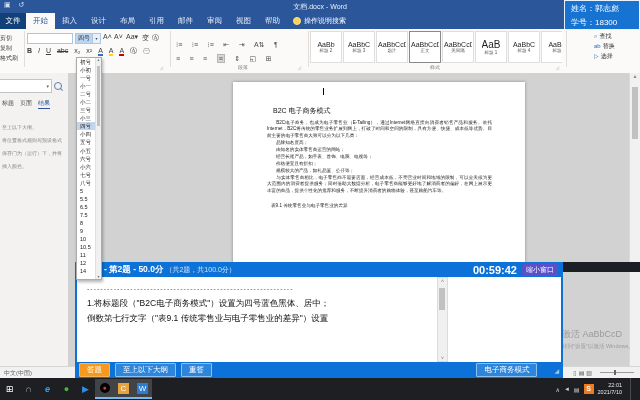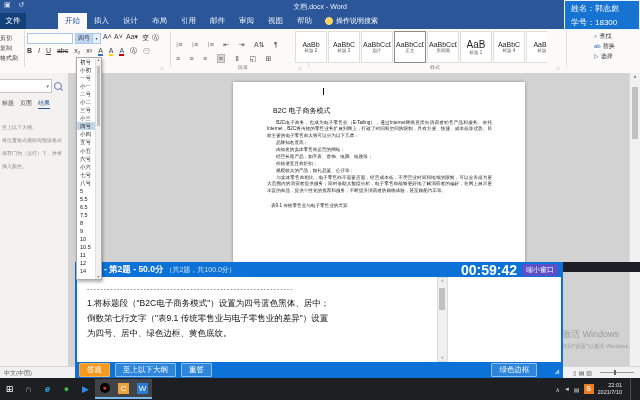--- a/index.html
+++ b/index.html
@@ -7,21 +7,21 @@
        font-family:"Liberation Sans","DejaVu Sans",sans-serif;background:#17181c;}
   .abs{position:absolute}
   
   #titlebar{left:0;top:0;width:640px;height:13px;background:#2b579a;color:#fff;}
   #qat{left:4px;top:1px;color:#cfe0f5;font-size:7px;letter-spacing:3px;}
   #win-title{left:0;top:2px;width:640px;text-align:center;font-size:7px;color:#eaf1fa;}
   
   #tabrow{left:0;top:13px;width:640px;height:16px;background:#2b579a;display:flex;align-items:stretch;}
   .file-tab{width:26px;background:#124078;color:#fff;font-size:7.5px;display:flex;align-items:center;justify-content:center;}
   .tab{padding:0 7px;color:#e8eef7;font-size:7.5px;display:flex;align-items:center;}
-  .tab.active{background:#fbfaf9;color:#2b579a;margin-left:32px;}
+  .tab.active{background:#fbfaf9;color:#2b579a;}
   #tellme{display:flex;align-items:center;color:#fff;font-size:7px;margin-left:6px;gap:3px;}
   .bulb{width:6px;height:6px;border:1px solid #ffe28a;border-radius:50%;background:#f7d358;}
   
   #ribbon{left:0;top:29px;width:640px;height:44px;background:#fbfaf9;border-bottom:1px solid #c6c6c6;}
   .grp-divider{top:2px;height:36px;width:1px;background:#e0dedc;}
   .grp-label{top:35px;font-size:5px;color:#7a7a7a;}
   .launcher{top:36px;font-size:4px;color:#9a9a9a;}
   #clip-labels{left:0;top:4px;font-size:6px;color:#444;line-height:10px;width:24px;overflow:hidden;}
   .combo{background:#fff;border:1px solid #abc7e8;height:9px;top:4px;}
   #font-name-box{left:27px;width:44px;}
@@ -29,21 +29,21 @@
   #font-size-arrow{left:92px;top:4px;width:7px;height:9px;border:1px solid #abc7e8;background:#e8f1fb;font-size:4px;color:#444;text-align:center;line-height:9px;}
   .mini{font-size:7px;color:#3b3b3b;top:4px;}
   .row2{top:17px;font-size:7px;color:#3b3b3b;}
   .chip{display:inline-block;margin-right:4px;}
   .u-red{border-bottom:2px solid #c00;}
   .u-yel{border-bottom:2px solid #ffd400;}
   .u-blu{border-bottom:2px solid #2f6fc4;}
   .para-ic{display:inline-block;margin-right:5px;font-size:7px;color:#4a4a4a;}
   .para-ic.selbox{background:#d6d6d6;border:1px solid #b5b5b5;padding:0 1px;}
   
-  #styles-gallery{left:295px;top:2px;width:252px;height:32px;display:flex;overflow:hidden;}
+  #styles-gallery{left:310px;top:2px;width:252px;height:32px;display:flex;overflow:hidden;}
   .style-item{width:30px;height:30px;border:1px solid #e0dedc;margin-right:1px;background:#fff;
               display:flex;flex-direction:column;align-items:center;justify-content:center;flex:0 0 auto;}
   .style-item.selected{border:1px solid #8a8a8a;}
   .sp{font-size:7px;color:#1f1f1f;white-space:nowrap;overflow:hidden;max-width:28px;}
   .style-item.big .sp{font-size:10px;}
   .sn{font-size:4.5px;color:#555;white-space:nowrap;}
   
   #edit-group{left:594px;top:2px;font-size:6px;color:#333;line-height:10px;}
   .ed-ic{color:#2b6cb8;font-size:6px;margin-right:2px;}
   
@@ -79,21 +79,21 @@
   #fs-scroll .a{position:absolute;left:0;width:5px;text-align:center;font-size:3.5px;color:#777;}
   #fs-scroll .t{position:absolute;left:1px;top:8px;width:3px;height:60px;background:#c1c1c1;}
   
   #badge{left:564px;top:0;width:76px;height:30px;background:#1673d2;border:1px solid #e8f2ff;z-index:60;
          color:#fff;font-size:8px;line-height:14px;padding:1px 0 0 6px;box-sizing:border-box;white-space:nowrap;overflow:hidden;}
   
   #exam{left:75px;top:262px;width:488px;height:116px;background:#0d72d8;z-index:40;box-sizing:border-box;}
   #exam-header{height:15px;display:flex;align-items:center;padding:0 5px;color:#fff;}
   #exam-title{font-size:8.5px;font-weight:bold;white-space:nowrap;}
   #exam-sub{font-size:7px;color:#cfe3f7;margin-left:2px;white-space:nowrap;}
-  #exam-timer{margin-left:auto;font-size:14px;font-weight:bold;}
+  #exam-timer{margin-left:auto;font-size:11px;font-weight:bold;}
   #btn-shrink{margin-left:5px;background:#5b50c8;border-radius:2px;font-size:7px;padding:1px 4px;}
   #exam-body{position:absolute;left:2px;top:15px;width:484px;height:85px;background:#fff;display:flex;}
   #exam-text{width:360px;padding:4px 0 0 10px;box-sizing:border-box;}
   .x-line{font-size:8.5px;line-height:15px;color:#111;white-space:nowrap;overflow:hidden;}
   .x-line.dash{color:#555;font-size:7px;letter-spacing:1px;}
   #exam-scroll{width:9px;background:#f0f0f0;border:1px solid #dcdcdc;position:relative;}
   #exam-scroll .a{position:absolute;left:0;width:9px;text-align:center;font-size:5px;color:#777;}
   #exam-scroll .t{position:absolute;left:1px;top:10px;width:6px;height:22px;background:#c1c1c1;}
   #exam-sample{flex:1;background:#d8edfc;padding:4px 0 0 6px;}
   #sample-item{display:flex;align-items:center;gap:3px;}
@@ -294,49 +294,48 @@
   <div class="abs" id="caret"></div>
   <div class="abs" id="vscroll">
     <div class="arr">▲</div>
     <div class="thumb"></div>
   </div>
 </div>
 
 <div class="abs" id="darkstrip"></div>
 
 <div class="abs" id="watermark">
-  <div id="wm1">激活 Windows</div>
+  <div id="wm1">激活 AaBbCcD</div>
   <div id="wm2">转到"设置"以激活 Windows。</div>
 </div>
 
 <div class="abs" id="exam">
   <div id="exam-header">
     <span id="exam-title">Word - 第2题 - 50.0分</span>
     <span id="exam-sub">（共2题，共100.0分）</span>
     <span id="exam-timer">00:59:42</span>
     <span id="btn-shrink">缩小窗口</span>
   </div>
   <div id="exam-body">
     <div id="exam-text">
         <div class="x-line dash">--------------------------------------------------------------</div>
         <div class="x-line">1.将标题段（"B2C电子商务模式"）设置为四号蓝色黑体、居中；</div>
         <div class="x-line">倒数第七行文字（"表9.1 传统零售业与电子零售业的差异"）设置</div>
-        <div class="x-line">为四号、居中、绿色边框、黄色底纹。</div>
       </div>
     <div id="exam-scroll">
       <div class="a" style="top:0">˄</div>
       <div class="t"></div>
       <div class="a" style="bottom:0">˅</div>
     </div>
   </div>
   <div id="exam-bottom">
     <span class="xbtn orange">答题</span>
     <span class="xbtn blue">至上以下大纲</span>
     <span class="xbtn blue">重答</span>
-    <span class="xbtn blue" id="btn-back">绿色边框</span>
+    <span class="xbtn blue" id="btn-back">电子商务模式</span>
     <span id="grip">◢</span>
   </div>
 </div>
 
 <div class="abs" id="fs-dropdown">
   <div id="fs-list">
       <div class="fs-item">初号</div>
       <div class="fs-item">小初</div>
       <div class="fs-item">一号</div>
       <div class="fs-item">小一</div>

